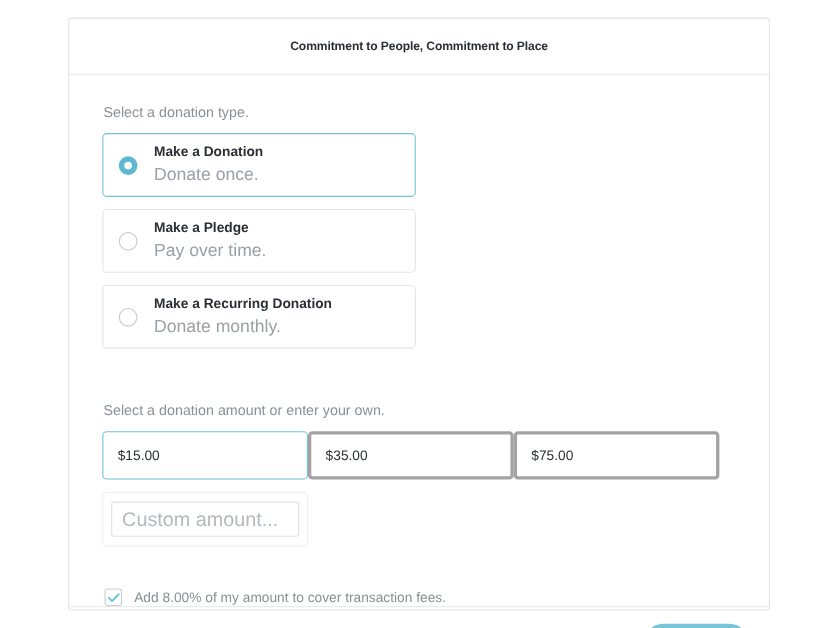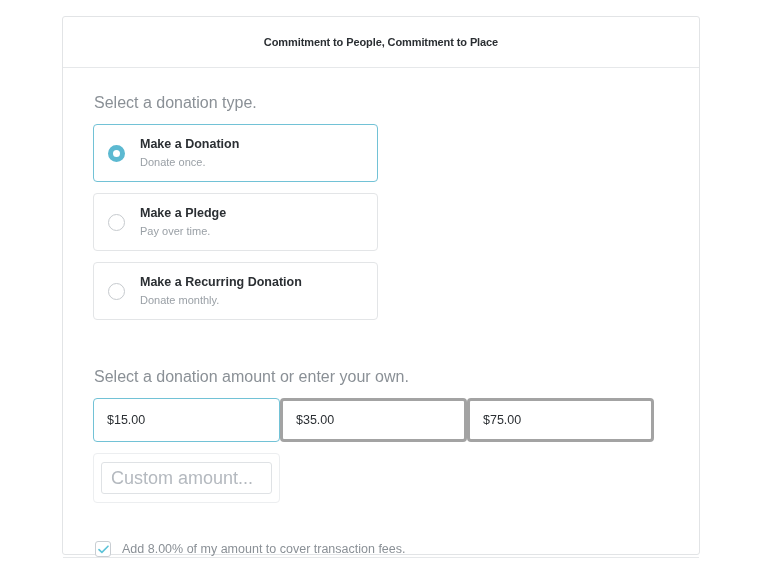--- a/index.html
+++ b/index.html
@@ -62,21 +62,21 @@
     border-top: 1px solid #e6e8ea;
     display: flex;
     align-items: center;
     justify-content: flex-end;
     padding-right: 18px;
     box-sizing: border-box;
   }
 
   
   .section-label {
-    font-size: 16px;
+    font-size: 13px;
     color: #8a9096;
     margin: 0 0 12px 1px;
   }
 
   .section-label.second {
     margin-top: 48px;
   }
 
   
   .options-grid {
@@ -125,21 +125,21 @@
     line-height: 1.35;
   }
 
   .option-title {
     font-size: 12.5px;
     font-weight: bold;
     color: #2b2f33;
   }
 
   .option-desc {
-    font-size: 11px;
+    font-size: 16px;
     color: #9aa0a6;
     margin-top: 2px;
   }
 
   
   .amounts-grid {
     display: flex;
     gap: 0;
     text-align: center;
   }

